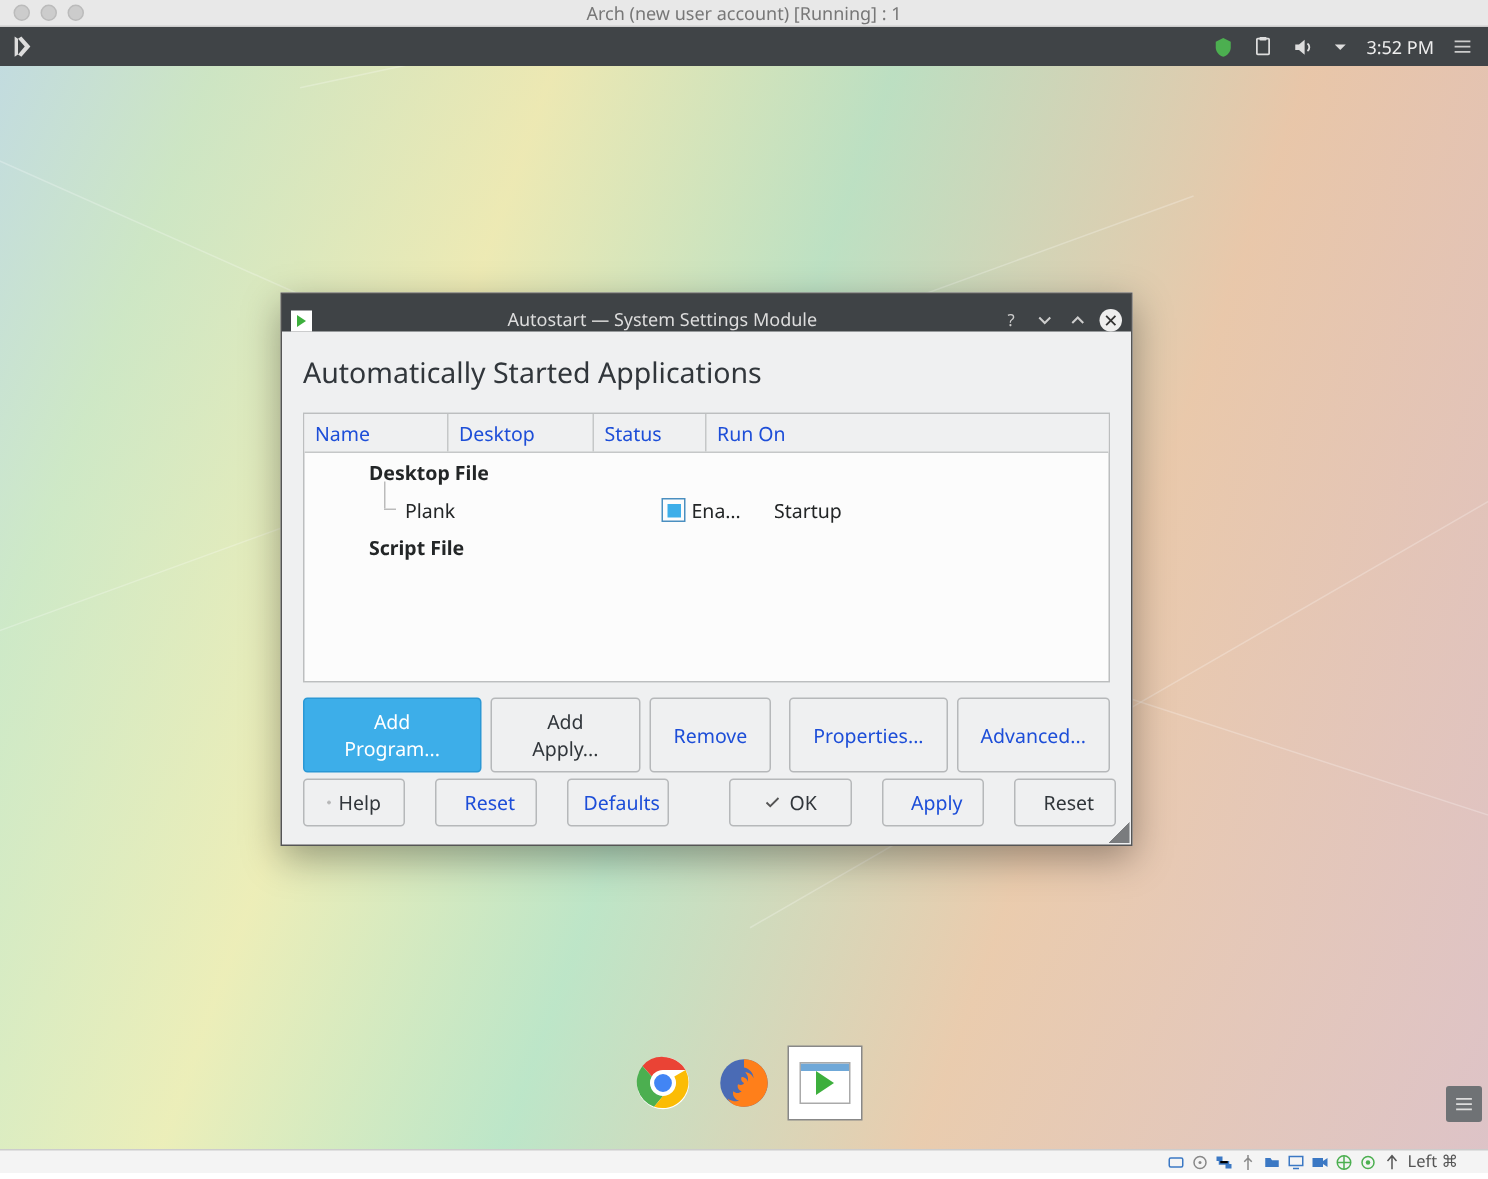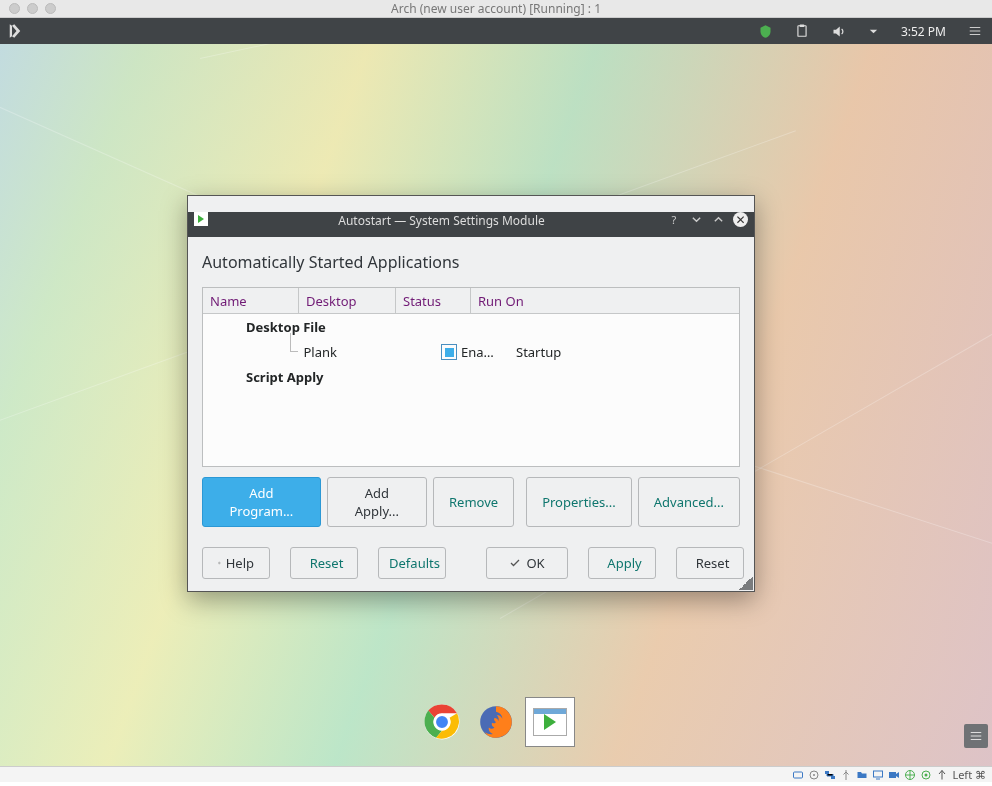--- a/index.html
+++ b/index.html
@@ -26,61 +26,61 @@
 }
 .geo-line { position: absolute; background: rgba(255,255,255,.25); height: 1px; transform-origin: left center; }
 
 
 .kde-panel {
   position: absolute; top: 0; left: 0; right: 0; height: 26px;
   background: #404447; display: flex; align-items: center; color: #eee;
 }
 .kde-launcher { width: 30px; height: 26px; display: flex; align-items: center; justify-content: center; }
 .kde-spacer { flex: 1; }
-.sys-tray { display: flex; align-items: center; gap: 22px; padding-right: 10px; }
+.sys-tray { display: flex; align-items: center; gap: 12px; padding-right: 10px; }
 .sys-tray span { display: inline-flex; align-items: center; }
 .clock { font-size: 12px; color: #eee; }
 
 
 .dialog {
   position: absolute; left: 187px; top: 177px; width: 568px;
   background: #eff0f1; box-shadow: 0 8px 24px rgba(0,0,0,.35);
   border: 1px solid #555; color: #232627;
 }
 .dialog .titlebar {
-  height: 25px; background: #3f4346; color: #ddd; display: flex; align-items: flex-start;
-  padding: 0 6px; font-size: 12px; margin-top: 16px;
+  height: 25px; background: #3f4346; color: #ddd; display: flex; align-items: flex-end;
+  padding: 0 6px; font-size: 12px;
 }
 .titlebar .win-icon {
   width: 14px; height: 14px; background: #fff; display: flex; align-items: center; justify-content: center;
   margin-right: 8px;
 }
 .titlebar .win-icon .tri { width: 0; height: 0; border-left: 6px solid #3daf3d; border-top: 4px solid transparent; border-bottom: 4px solid transparent; }
 .titlebar .title-text { flex: 1; text-align: center; }
 .titlebar .win-ctrl { display: flex; gap: 8px; align-items: center; }
 .titlebar .cbtn { width: 14px; height: 14px; display: inline-flex; align-items: center; justify-content: center; color: #ccc; font-size: 11px; }
 .titlebar .close { background: #eee; color: #333; border-radius: 50%; font-weight: bold; width: 15px; height: 15px; font-size: 12px; }
 
 .dialog-body { padding: 14px 14px 12px; }
-.dialog h2 { font-size: 16px; font-weight: 400; color: #31363b; margin-bottom: 14px; }
+.dialog h2 { font-size: 19px; font-weight: 400; color: #31363b; margin-bottom: 14px; }
 
 .tbl {
   border: 1px solid #bcbebf; background: #fcfcfc; height: 180px;
 }
-.thead { display: flex; background: #eff0f1; border-bottom: 1px solid #c5c7c8; height: 26px; align-items: flex-end; font-size: 13px; color: #701a75; }
+.thead { display: flex; background: #eff0f1; border-bottom: 1px solid #c5c7c8; height: 26px; align-items: flex-end; font-size: 13px; color: #1d4ed8; }
 .thead .col { border-right: 1px solid #c5c7c8; height: 100%; display: flex; align-items: center; padding-left: 7px; }
 .col-name { width: 96px; }
 .col-cmd  { width: 97px; }
 .col-stat { width: 75px; }
 .col-run  { flex: 1; border-right: none !important; }
 
 .tbody { font-size: 13px; margin-left: 38px; }
 .group { font-weight: bold; padding: 4px 5px; }
 .row { display: flex; align-items: center; height: 24px; }
-.row .c { padding-left: 7px; text-align: right; }
+.row .c { padding-left: 7px; }
 .tree-indent {
   margin-left: 8px; padding-left: 14px; position: relative;
 }
 .tree-indent::before {
   content: ""; position: absolute; left: 0; top: -10px; width: 1px; height: 18px; background: #bbb;
 }
 .tree-indent::after {
   content: ""; position: absolute; left: 0; top: 8px; width: 8px; height: 1px; background: #bbb;
 }
 .chk {
@@ -89,24 +89,24 @@
 }
 .chk .fill { width: 9px; height: 9px; background: #3daee9; }
 
 .btn-row { display: flex; gap: 6px; margin-top: 10px; }
 .btn {
   background: #eff0f1; border: 1px solid #b6b8ba; border-radius: 3px;
   padding: 6px 15px; font-size: 13px; color: #31363b;
   display: inline-flex; align-items: center; gap: 5px;
 }
 .btn.primary { background: #3daee9; border-color: #2b98d5; color: #fff; }
-.btn.disabled { color: #0f766e; }
+.btn.disabled { color: #1d4ed8; }
 .gap { flex: 1; }
 
-.bottom-row { display: flex; gap: 20px; margin-top: 20px; align-items: flex-start; }
+.bottom-row { display: flex; gap: 20px; margin-top: 4px; align-items: flex-start; }
 .bottom-row .btn { min-width: 68px; justify-content: center; }
 
 .ico { width: 12px; height: 12px; display: inline-block; }
 .resize-grip {
   position: absolute; right: 1px; bottom: 1px; width: 14px; height: 14px;
   background: linear-gradient(135deg, transparent 50%, #7a7c7e 50%);
 }
 
 
 .dock {
@@ -124,21 +124,21 @@
 .panel-edit {
   position: absolute; right: 4px; bottom: 18px; width: 24px; height: 24px;
   background: #6f7275; color: #ddd; display: flex; align-items: center; justify-content: center;
   border-radius: 2px;
 }
 
 
 .vm-status {
   height: 16px; background: #f4f4f4; border-top: 1px solid #ccc;
   display: flex; justify-content: flex-end; align-items: center;
-  gap: 4px; padding-right: 6px; font-size: 11px; color: #555;
+  gap: 4px; padding-right: 20px; font-size: 11px; color: #555;
 }
 .vm-status .sic { width: 12px; height: 12px; display: inline-block; }
 </style>
 </head>
 <body>
 
 <div class="vm-titlebar">
   <div class="vm-traffic">
     <div class="vm-dot"></div>
     <div class="vm-dot"></div>
@@ -234,21 +234,21 @@
             </div>
             <div class="c" style="width:97px"></div>
             <div class="c" style="width:75px;display:flex;align-items:center;">
               <span class="chk">
                   <span class="fill"></span>
                 </span>
               <span>Ena…</span>
             </div>
             <div class="c">Startup</div>
           </div>
-          <div class="group">Script Apply</div>
+          <div class="group">Script File</div>
         </div>
       </div>
 
       <div class="btn-row">
         <button class="btn primary">Add Program...</button>
         <button class="btn">Add Apply...</button>
         <button class="btn disabled">Remove</button>
         <div class="gap"></div>
         <button class="btn disabled">Properties...</button>
         <button class="btn disabled">Advanced...</button>

